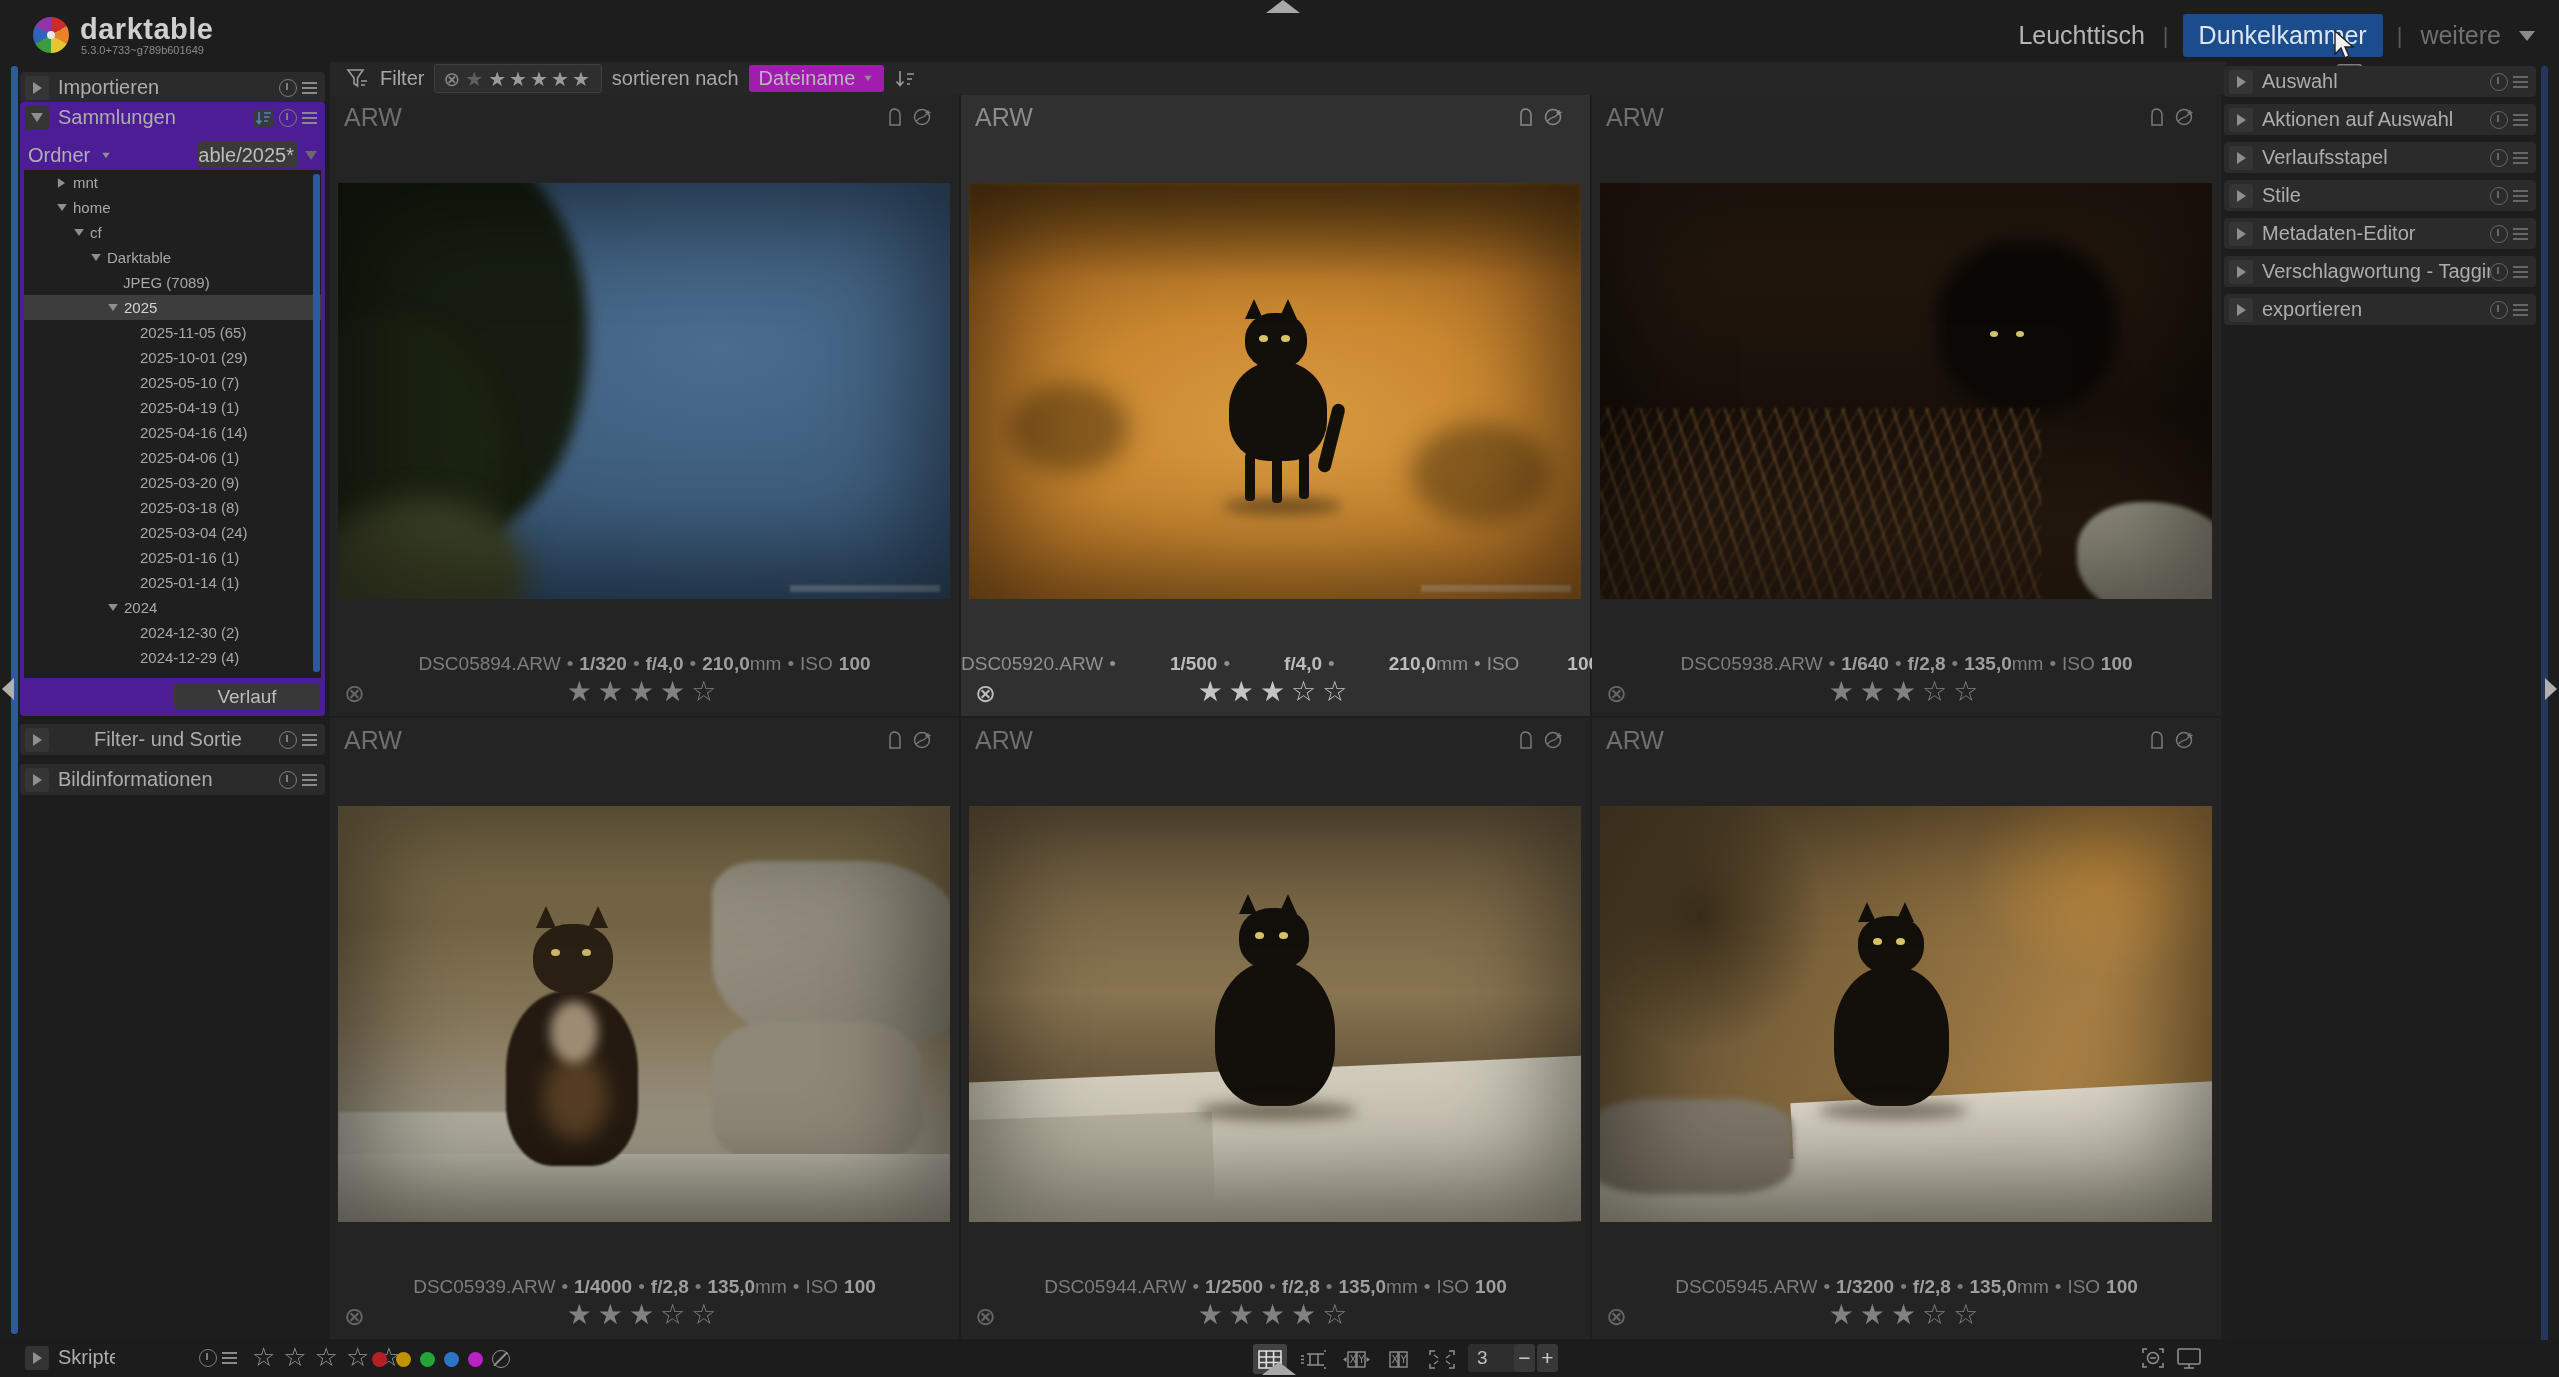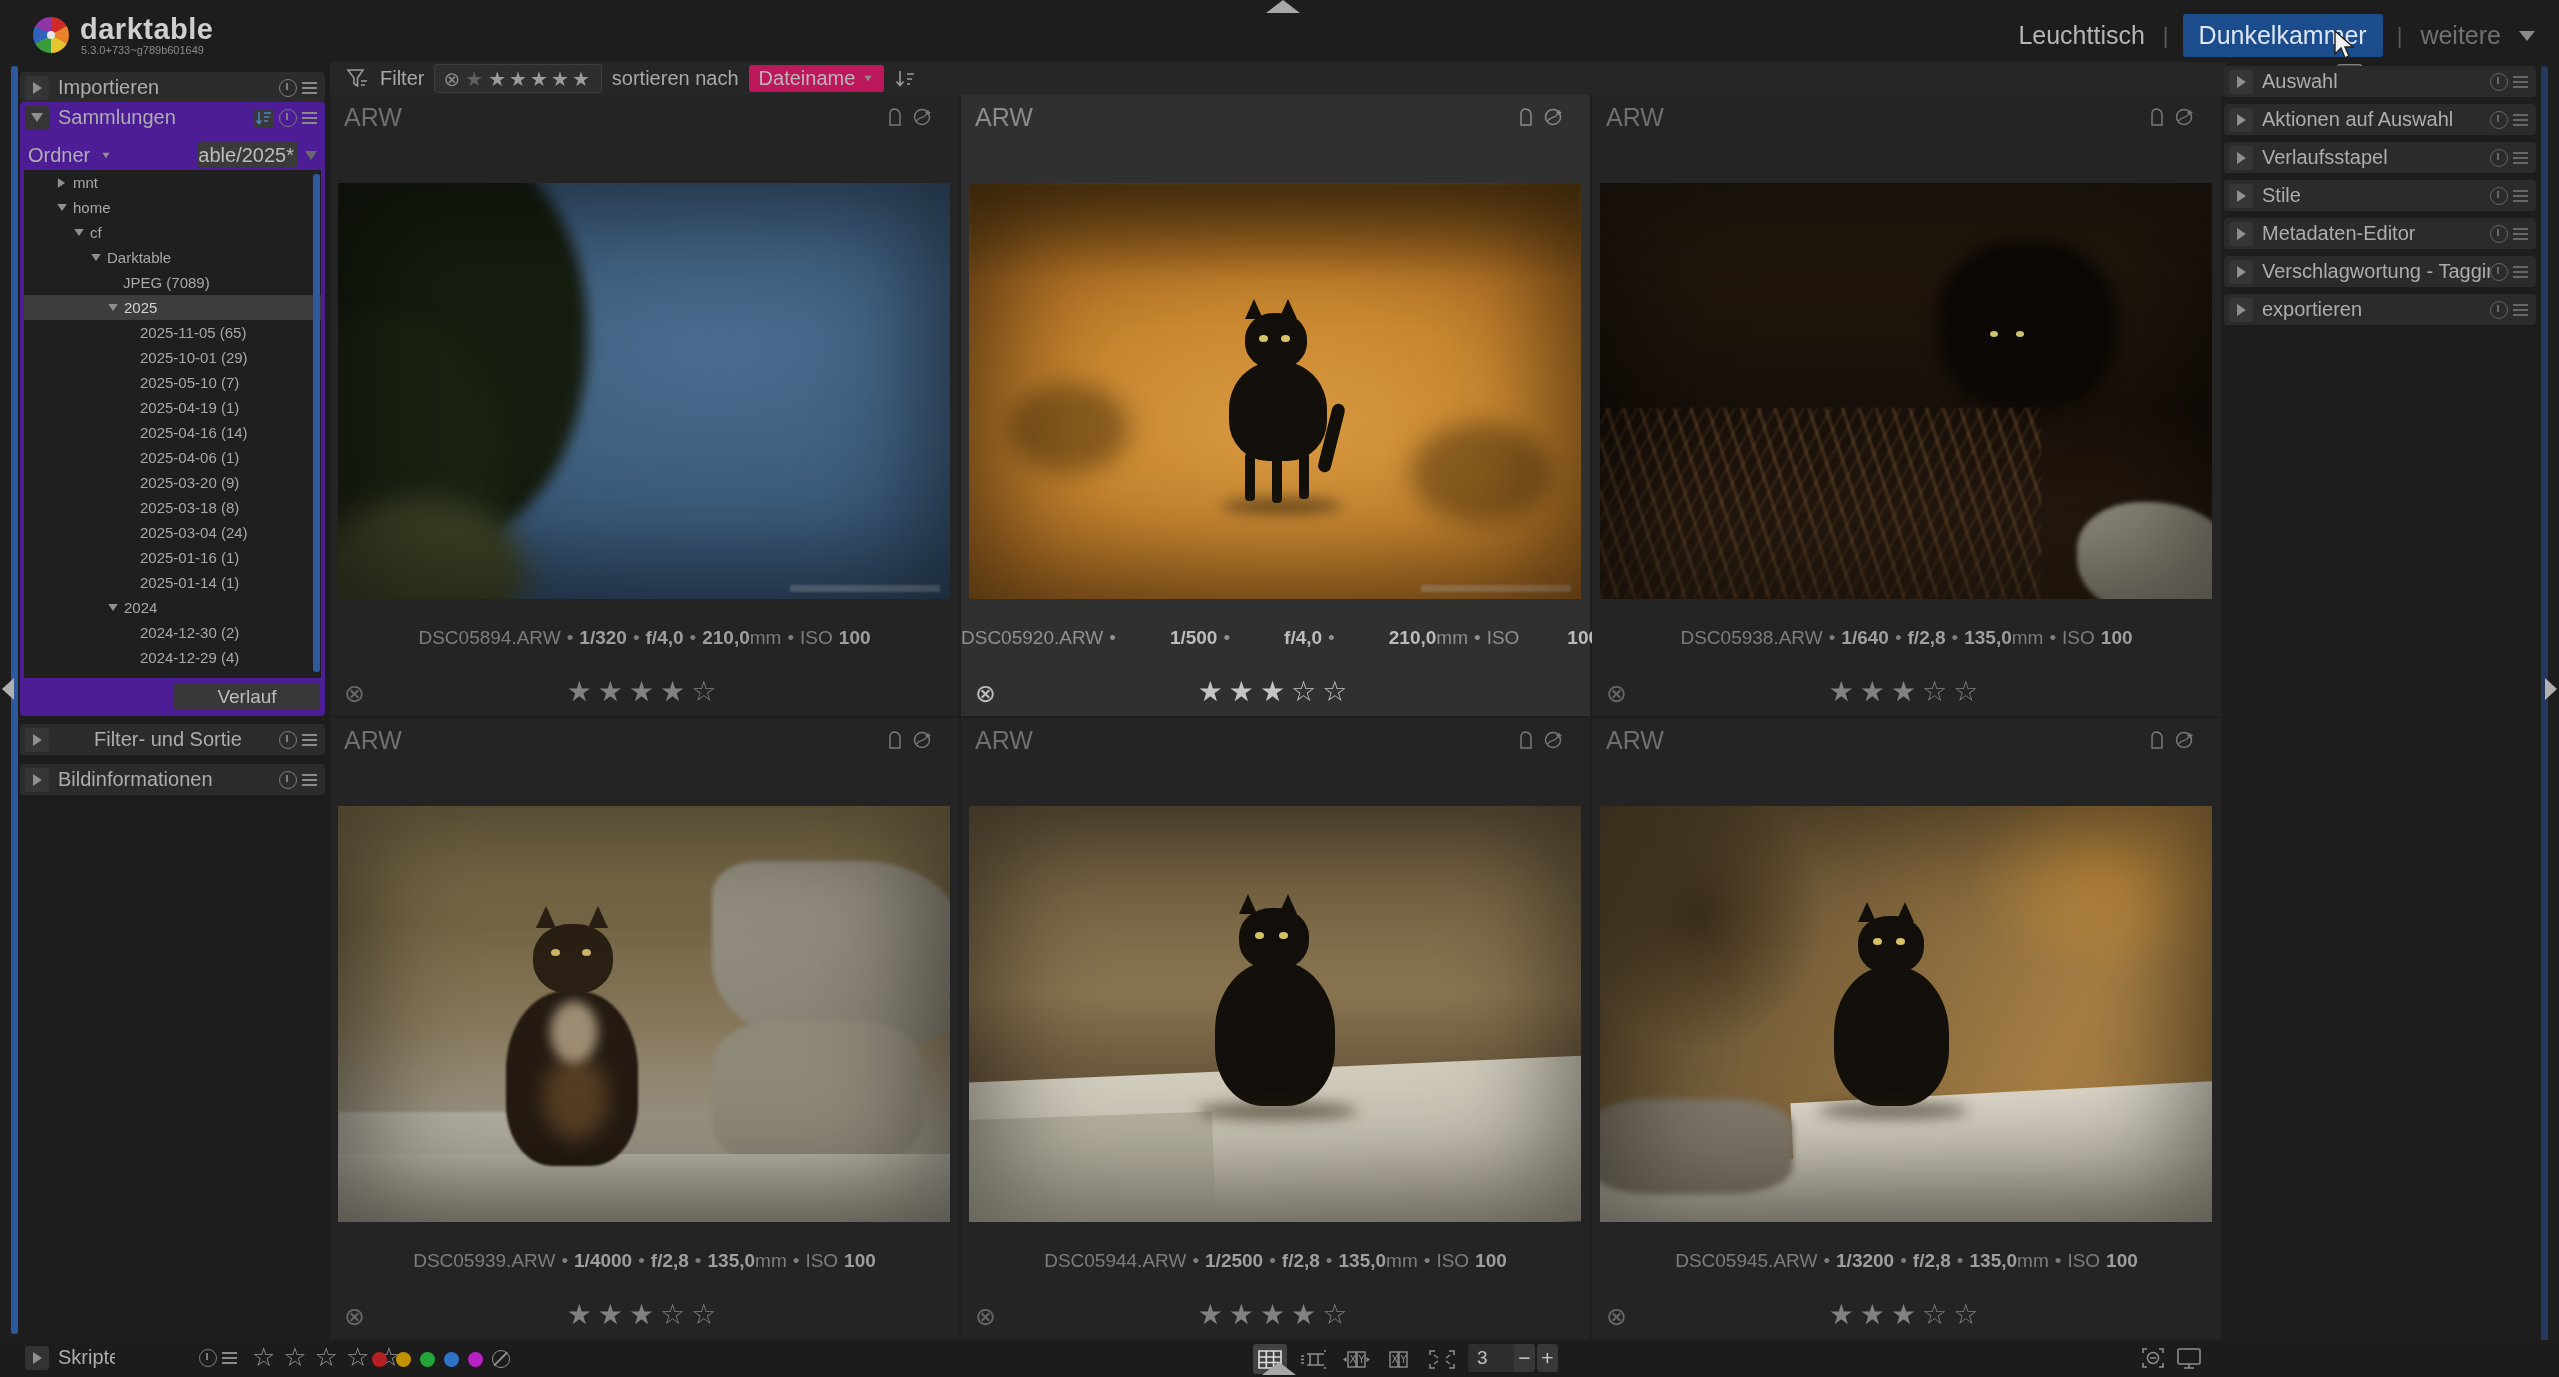--- a/index.html
+++ b/index.html
@@ -46,36 +46,36 @@
   .trow .slot{width:15px;margin-right:4px;display:flex;justify-content:center;flex:0 0 auto;}
   .trow.sel{background:#3d3d3d;color:#d2d2d2;}
   .history-btn{position:absolute;right:5px;bottom:6px;width:146px;height:27px;background:#383838;border-radius:3px;display:flex;align-items:center;justify-content:center;font-size:19px;color:#bdbdbd;}
   
   .toolbar{position:absolute;left:330px;top:62px;width:1896px;height:33px;background:#262626;display:flex;align-items:center;}
   .tb-label{font-size:20px;color:#a8a8a8;}
   .star-filter{display:flex;align-items:center;gap:5px;background:#2e2e2e;border:1px solid #3e3e3e;border-radius:3px;height:27px;padding:0 8px;margin:0 10px;}
   .star-filter .rej{font-size:20px;color:#8a8a8a;}
   .star-filter .dimstar{font-size:20px;color:#5f5f5f;}
   .star-filter .stars{font-size:20px;color:#9a9a9a;letter-spacing:3px;}
-  .sort-combo{display:flex;align-items:center;background:#be185d;border-radius:3px;height:27px;padding:0 10px;margin-left:10px;gap:7px;}
+  .sort-combo{display:flex;align-items:center;background:#a21caf;border-radius:3px;height:27px;padding:0 10px;margin-left:10px;gap:7px;}
   .status-line{position:absolute;left:758px;width:860px;text-align:center;top:6px;font-size:20px;color:#979797;white-space:pre;}
   .status-line b{color:#d6d6d6;}
   .tb-icons{position:absolute;right:36px;top:66px;display:flex;align-items:center;gap:22px;color:#7e7e7e;}
   .tb-icons .glyph{font-size:22px;line-height:1;}
   .ov-rects{position:relative;width:22px;height:16px;border:1.5px solid #7e7e7e;border-radius:2px;box-shadow:3px -3px 0 -.5px #1d1d1d,3.5px -3.5px 0 .5px #7e7e7e;}
   
   .grid-bg{position:absolute;left:330px;top:95px;width:1896px;height:1245px;background:#1e1e1e;}
   .cell{position:absolute;width:629px;height:621px;background:#242424;}
   .cell.selected{background:#303030;}
   .fmt{position:absolute;left:14px;top:8px;font-size:25px;color:#6f6f6f;}
   .cell.selected .fmt{color:#8b8b8b;}
   .cicons{position:absolute;right:26px;top:12px;display:flex;gap:10px;}
   .photo{position:absolute;left:8px;top:88px;width:612px;height:416px;overflow:hidden;}
   .vig{position:absolute;inset:0;box-shadow:inset 0 0 100px 30px rgba(0,0,0,.45);}
-  .cmeta{position:absolute;left:0;right:0;top:532px;text-align:center;font-size:19px;color:#7d7d7d;white-space:nowrap;}
+  .cmeta{position:absolute;left:0;right:0;top:558px;text-align:center;font-size:19px;color:#7d7d7d;white-space:nowrap;}
   .cmeta .s{margin:0 6px;}
   .cmeta .b{color:#9e9e9e;font-weight:bold;}
   .cmeta .iso{margin-left:6px;}
   .cell.selected .cmeta{color:#909090;} .cell.selected .cmeta .b{color:#bcbcbc;margin-left:48px;}
   .cstars{position:absolute;left:0;right:0;top:580px;text-align:center;font-size:28px;letter-spacing:6px;color:#818181;}
   .cell.selected .cstars{color:#c4c4c4;}
   .creject{position:absolute;left:14px;top:584px;font-size:25px;color:#666;}
   .cell.selected .creject{color:#bdbdbd;}
   
   .p1{background:radial-gradient(ellipse 130% 100% at 62% 40%,#4a6c8e 0%,#3d5c7c 38%,#2d4763 72%,#223750 100%);}

